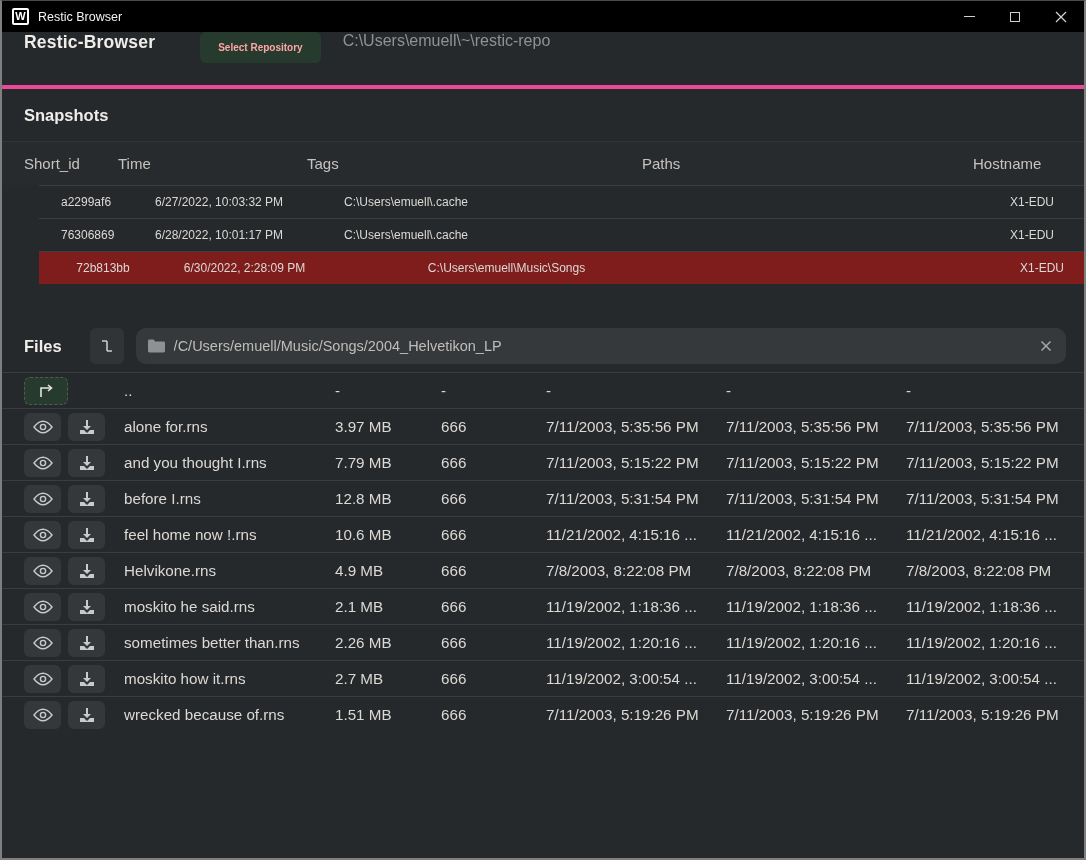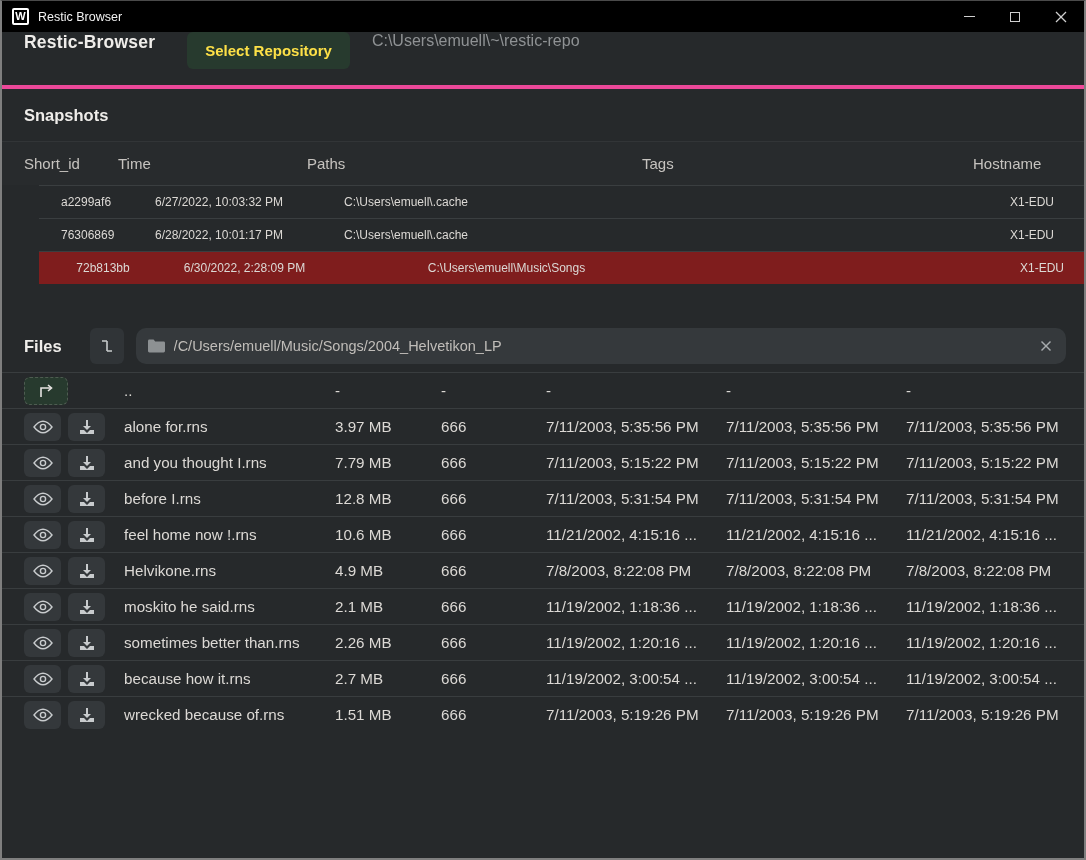--- a/index.html
+++ b/index.html
@@ -23,22 +23,22 @@
   .titlebar-title { margin-left:9px; font-size:12.5px; color:#f2f2f2; }
   .titlebar-spacer { flex:1; }
   .win-btn { width:46px; height:31px; display:flex; align-items:center; justify-content:center; color:#ddd; }
   .minbar { width:11px; height:0; border-top:1px solid #cfcfcf; display:block; }
   .maxbox { width:10px; height:10px; border:1px solid #cfcfcf; display:block; background:transparent; }
   .closex line { stroke:#cfcfcf; stroke-width:1.2; }
   
   .header { height:57px; display:flex; align-items:flex-start; padding-left:22px; border-bottom:4px solid #ec4899; flex:0 0 auto; }
   .app-name { font-size:17.5px; font-weight:bold; color:#efedea; letter-spacing:.2px; }
   .btn-select-repo {
-    margin-left:32px; background:#273a2e; color:#fde047; font-weight:bold;
-    font-size:15px; border:none; border-radius:6px; padding:10px 18px;
+    margin-left:45px; background:#273a2e; color:#fca5a5; font-weight:bold;
+    font-size:10px; border:none; border-radius:6px; padding:10px 18px;
     font-family:inherit; cursor:pointer;
   }
   .repo-path { margin-left:22px; font-size:16px; color:#8f9294; }
   
   .section-heading { height:52px; display:flex; align-items:center; padding-left:22px; font-size:16.5px; font-weight:bold; color:#efedea; flex:0 0 auto; }
   
   .snap-grid { display:grid; grid-template-columns:94px 189px 335px 331px 1fr; align-items:center; padding-left:22px; }
   .snap-head { height:44px; font-size:15px; color:#c6c3bf; background:#282b2d; border-top:1px solid #323537; }
   .snap-row { height:33px; font-size:12px; border-top:1px solid #3a3e40;margin-left:37px; }
   .snap-row.selected { background:#7f1d1d; border-top-color:#3a3e40;text-align:center; }
@@ -99,22 +99,22 @@
     <div class="app-name">Restic-Browser</div>
     <button class="btn-select-repo">Select Repository</button>
     <div class="repo-path">C:\Users\emuell\~\restic-repo</div>
   </div>
 
   <div class="section-heading">Snapshots</div>
 
   <div class="snap-grid snap-head">
     <div class="cell">Short_id</div>
     <div class="cell">Time</div>
+    <div class="cell">Tags</div>
     <div class="cell">Paths</div>
-    <div class="cell">Tags</div>
     <div class="cell">Hostname</div>
   </div>
 
   <div class="snap-grid snap-row">
     <div class="cell">a2299af6</div>
     <div class="cell">6/27/2022, 10:03:32 PM</div>
     <div class="cell">C:\Users\emuell\.cache</div>
     <div class="cell"></div>
     <div class="cell">X1-EDU</div>
   </div>
@@ -342,21 +342,21 @@
               <circle cx="10" cy="7" r="2.6"></circle>
             </svg>
         </button>
         <button class="icon-btn">
           <svg width="16" height="16" viewBox="0 0 16 16" fill="#c8cbcd">
               <path d="M7 1 h2 v6 h3 l-4 4 -4 -4 h3 z"></path>
               <path d="M1 11 h4 l3 3 3-3 h4 v4 h-14 z"></path>
             </svg>
         </button>
       </div>
-      <div class="cell">because how it.rns</div>
+      <div class="cell">moskito how it.rns</div>
       <div class="cell">2.7 MB</div>
       <div class="cell">666</div>
       <div class="cell">11/19/2002, 3:00:54 ...</div>
       <div class="cell">11/19/2002, 3:00:54 ...</div>
       <div class="cell">11/19/2002, 3:00:54 ...</div>
     </div>
 
     <div class="files-grid file-row">
       <div class="actions">
         <button class="icon-btn">

